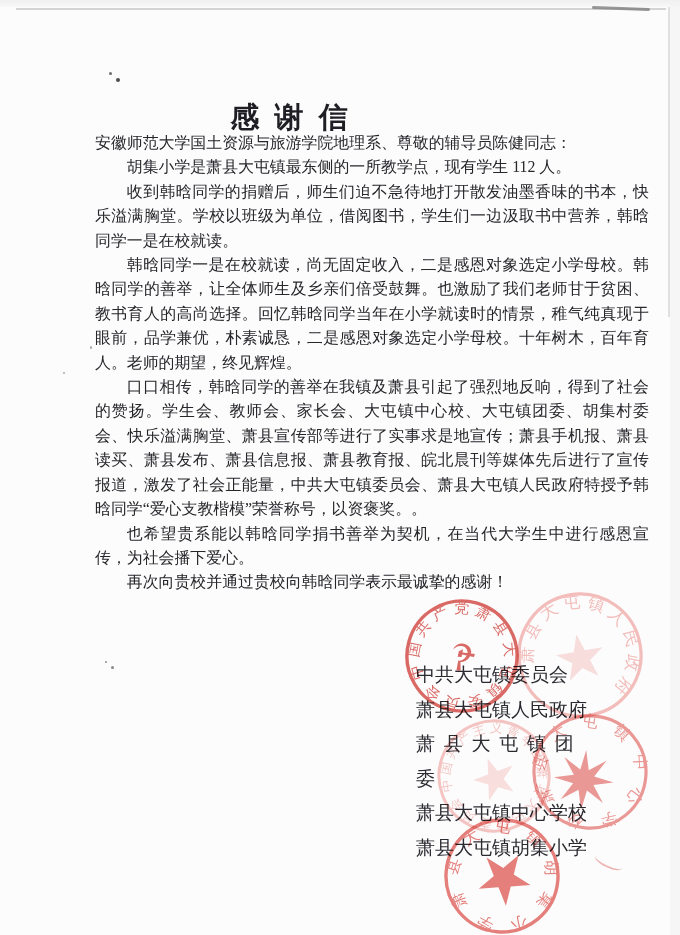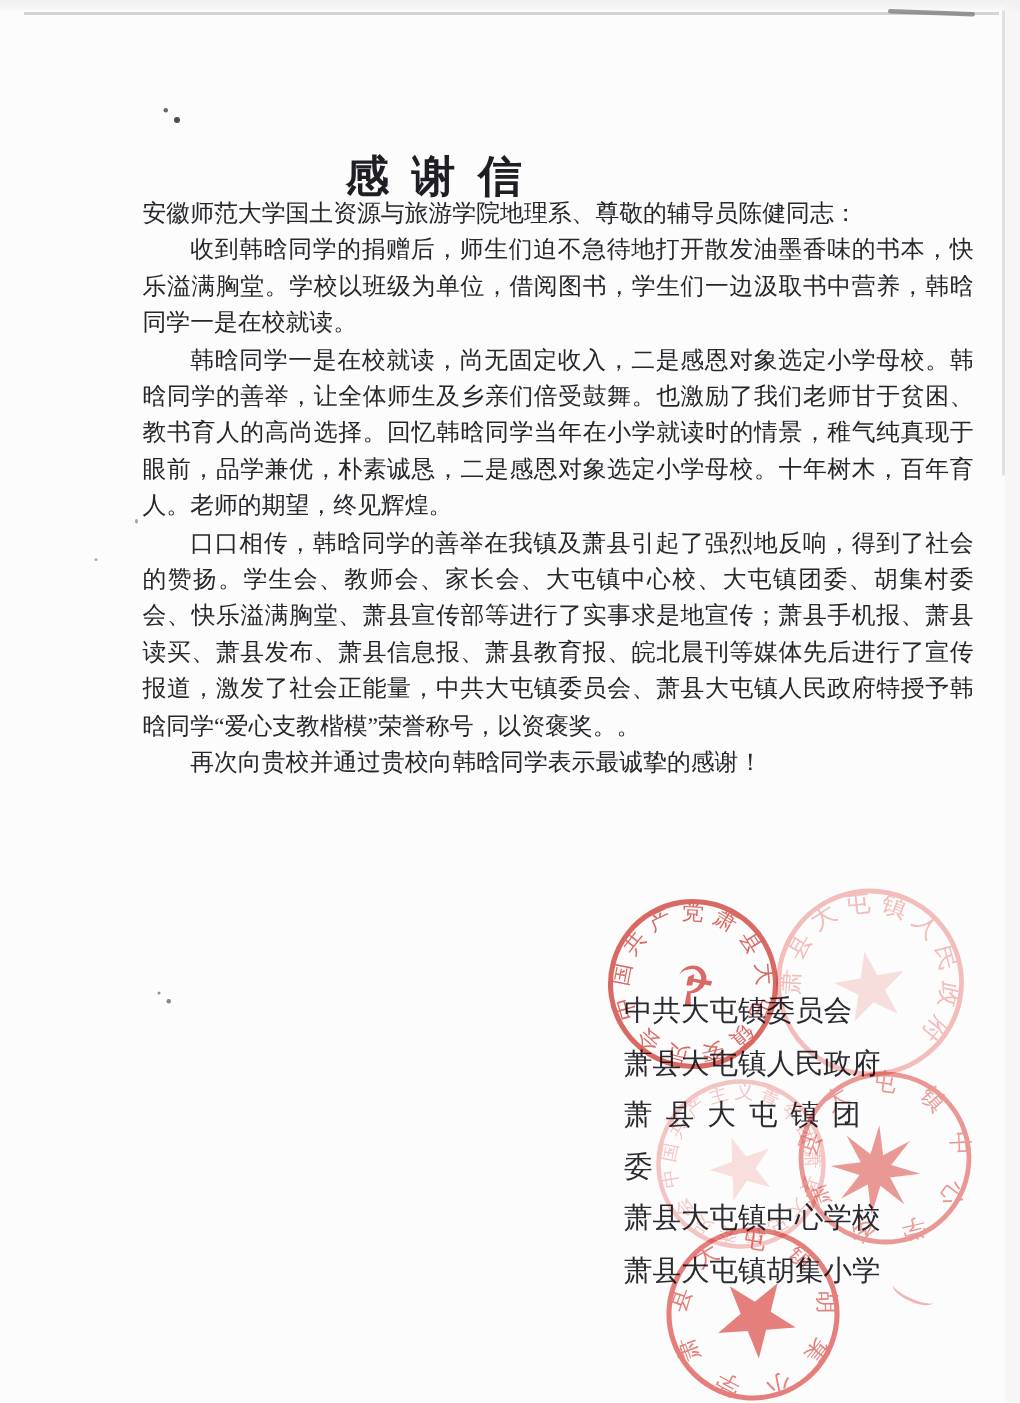--- a/index.html
+++ b/index.html
@@ -76,23 +76,25 @@
   <div class="speck s3"></div>
   <div class="speck s4"></div>
   <div class="speck s5"></div>
   <div class="speck s6"></div>
   <div class="red-smudge"></div>
 
   <h1 class="title">感 谢 信</h1>
 
   <div class="body-text">
     <p class="salutation">安徽师范大学国土资源与旅游学院地理系、尊敬的辅导员陈健同志：</p>
+    <p class="para">胡集小学是萧县大屯镇最东侧的一所教学点，现有学生 112 人。</p>
     <p class="para">收到韩晗同学的捐赠后，师生们迫不急待地打开散发油墨香味的书本，快乐溢满胸堂。学校以班级为单位，借阅图书，学生们一边汲取书中营养，韩晗同学一是在校就读。</p>
     <p class="para">韩晗同学一是在校就读，尚无固定收入，二是感恩对象选定小学母校。韩晗同学的善举，让全体师生及乡亲们倍受鼓舞。也激励了我们老师甘于贫困、教书育人的高尚选择。回忆韩晗同学当年在小学就读时的情景，稚气纯真现于眼前，品学兼优，朴素诚恳，二是感恩对象选定小学母校。十年树木，百年育人。老师的期望，终见辉煌。</p>
     <p class="para">口口相传，韩晗同学的善举在我镇及萧县引起了强烈地反响，得到了社会的赞扬。学生会、教师会、家长会、大屯镇中心校、大屯镇团委、胡集村委会、快乐溢满胸堂、萧县宣传部等进行了实事求是地宣传；萧县手机报、萧县读买、萧县发布、萧县信息报、萧县教育报、皖北晨刊等媒体先后进行了宣传报道，激发了社会正能量，中共大屯镇委员会、萧县大屯镇人民政府特授予韩晗同学“爱心支教楷模”荣誉称号，以资褒奖。。</p>
+    <p class="para">也希望贵系能以韩晗同学捐书善举为契机，在当代大学生中进行感恩宣传，为社会播下爱心。</p>
     <p class="para">再次向贵校并通过贵校向韩晗同学表示最诚挚的感谢！</p>
   </div>
 
   <div class="signatures">
     <div class="sig">中共大屯镇委员会</div>
     <div class="sig">萧县大屯镇人民政府</div>
     <div class="sig spaced">萧 县 大 屯 镇 团 委</div>
     <div class="sig">萧县大屯镇中心学校</div>
     <div class="sig">萧县大屯镇胡集小学</div>
   </div>

